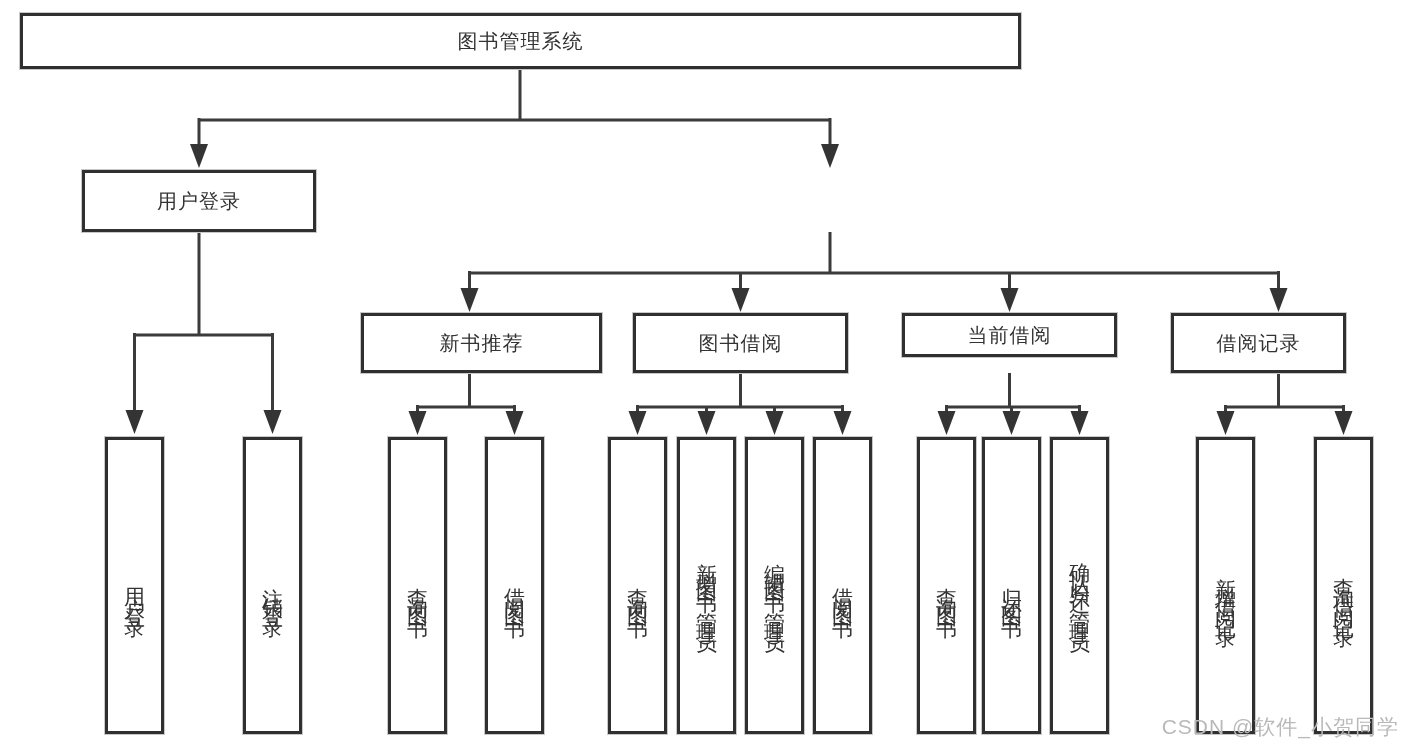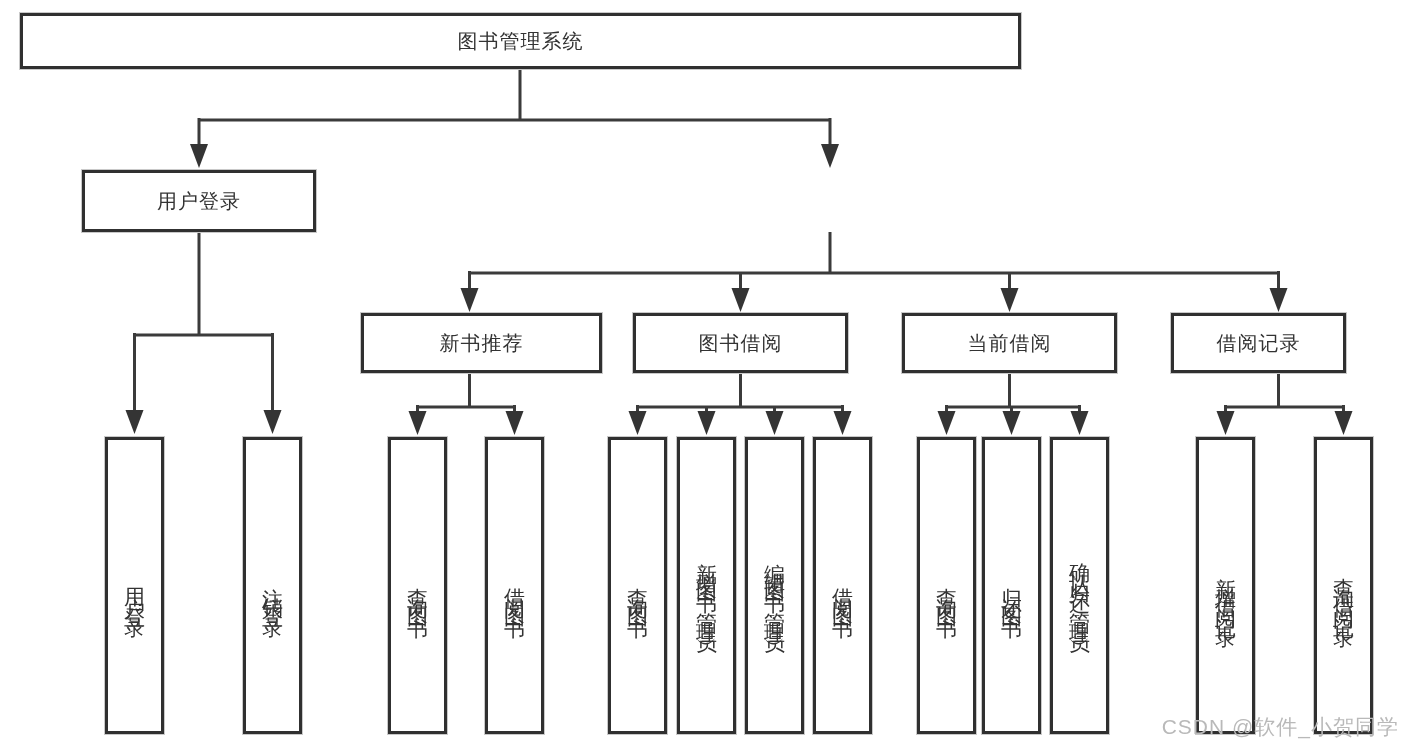--- a/index.html
+++ b/index.html
@@ -110,21 +110,21 @@
   <div class="node hnode" style="left:82px; top:170px; width:234px; height:62px">
     <span>用户登录</span>
   </div>
 
   <div class="node hnode" style="left:361px; top:313px; width:241px; height:60px">
     <span>新书推荐</span>
   </div>
   <div class="node hnode" style="left:633px; top:313px; width:215px; height:60px">
     <span>图书借阅</span>
   </div>
-  <div class="node hnode" style="left:902px; top:313px; width:215px; height:60px">
+  <div class="node hnode" style="left:902px; top:313px; width:215px; height:44px">
     <span>当前借阅</span>
   </div>
   <div class="node hnode" style="left:1171px; top:313px; width:175px; height:60px">
     <span>借阅记录</span>
   </div>
 
   <div class="node vnode" style="left:105px; top:437px; width:59px; height:297px">
     <span>用户登录</span>
   </div>
   <div class="node vnode" style="left:243px; top:437px; width:59px; height:297px">

